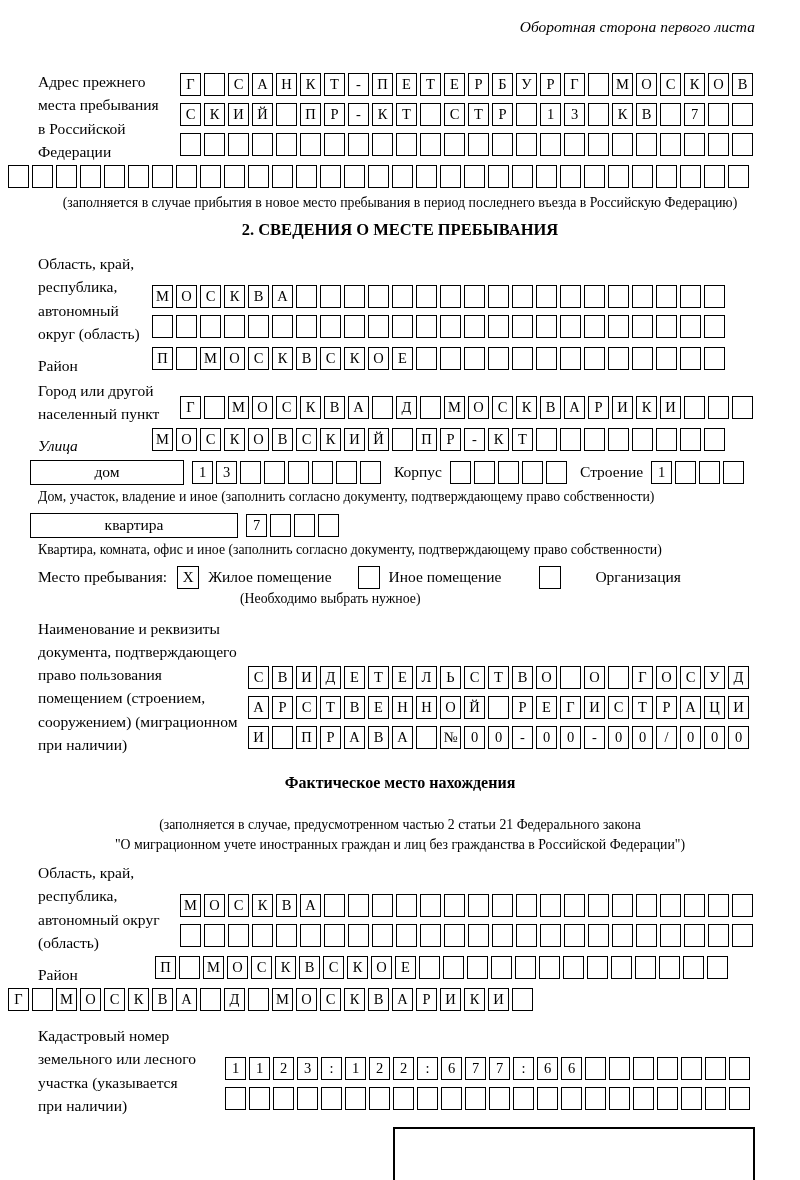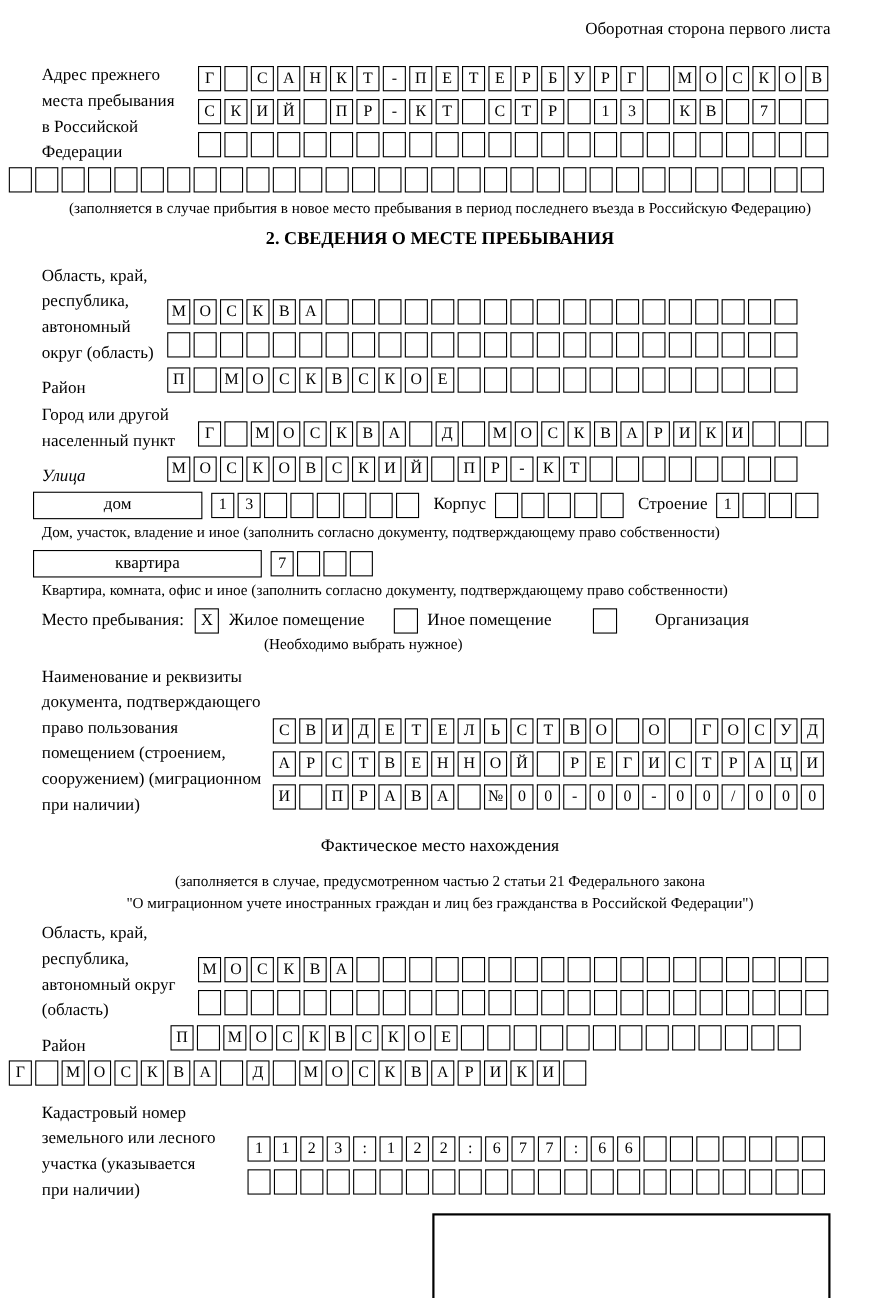--- a/index.html
+++ b/index.html
@@ -4,21 +4,21 @@
 <style>
   html,body { margin:0; padding:0; background:#ffffff; }
   body {
     width:800px; height:1180px;
     font-family:"Liberation Serif", serif;
     color:#000;
     overflow:hidden;
   }
   .page { box-sizing:border-box; width:792px; padding:6px 0 0 8px; }
 
-  .top-note { text-align:right; font-size:15.5px; margin:12px 37px 21px 0; }
+  .top-note { text-align:right; font-size:15.5px; margin:12px 37px 34px 0;font-style:italic; }
 
   
   .boxrow { display:flex; margin-bottom:7px; }
   .cell {
     flex:0 0 auto; box-sizing:border-box;
     width:21px; height:23px; margin-right:3px;
     border:1.6px solid #000;
     display:inline-flex; align-items:center; justify-content:center;
     font-size:14.5px; line-height:1; background:#fff;
   }
@@ -51,21 +51,21 @@
   .left-note { font-size:13.8px; margin:0 0 8px 30px; }
 
   .stay-row { display:flex; align-items:center; margin:8px 0 2px 30px; font-size:15.5px; }
   .chk {
     box-sizing:border-box; width:22px; height:23px; border:1.6px solid #000;
     display:inline-flex; align-items:center; justify-content:center;
     font-size:15px; flex:0 0 auto;
   }
   .stay-note { font-size:13.8px; margin:2px 0 10px 232px; }
 
-  .fact-title { text-align:center; font-weight:normal; font-size:16px; margin:18px 0 14px 0; }
+  .fact-title { text-align:center; font-weight:bold; font-size:16px; margin:18px 0 25px 0; }
   .fact-note { font-size:13.8px; text-align:center; margin:0 0 4px 0; }
 
   .stamp-box {
     box-sizing:border-box; width:362px; height:174px;
     border:2px solid #000; margin:10px 0 6px 385px; background:#fff;
   }
 </style>
 </head>
 <body>
 

